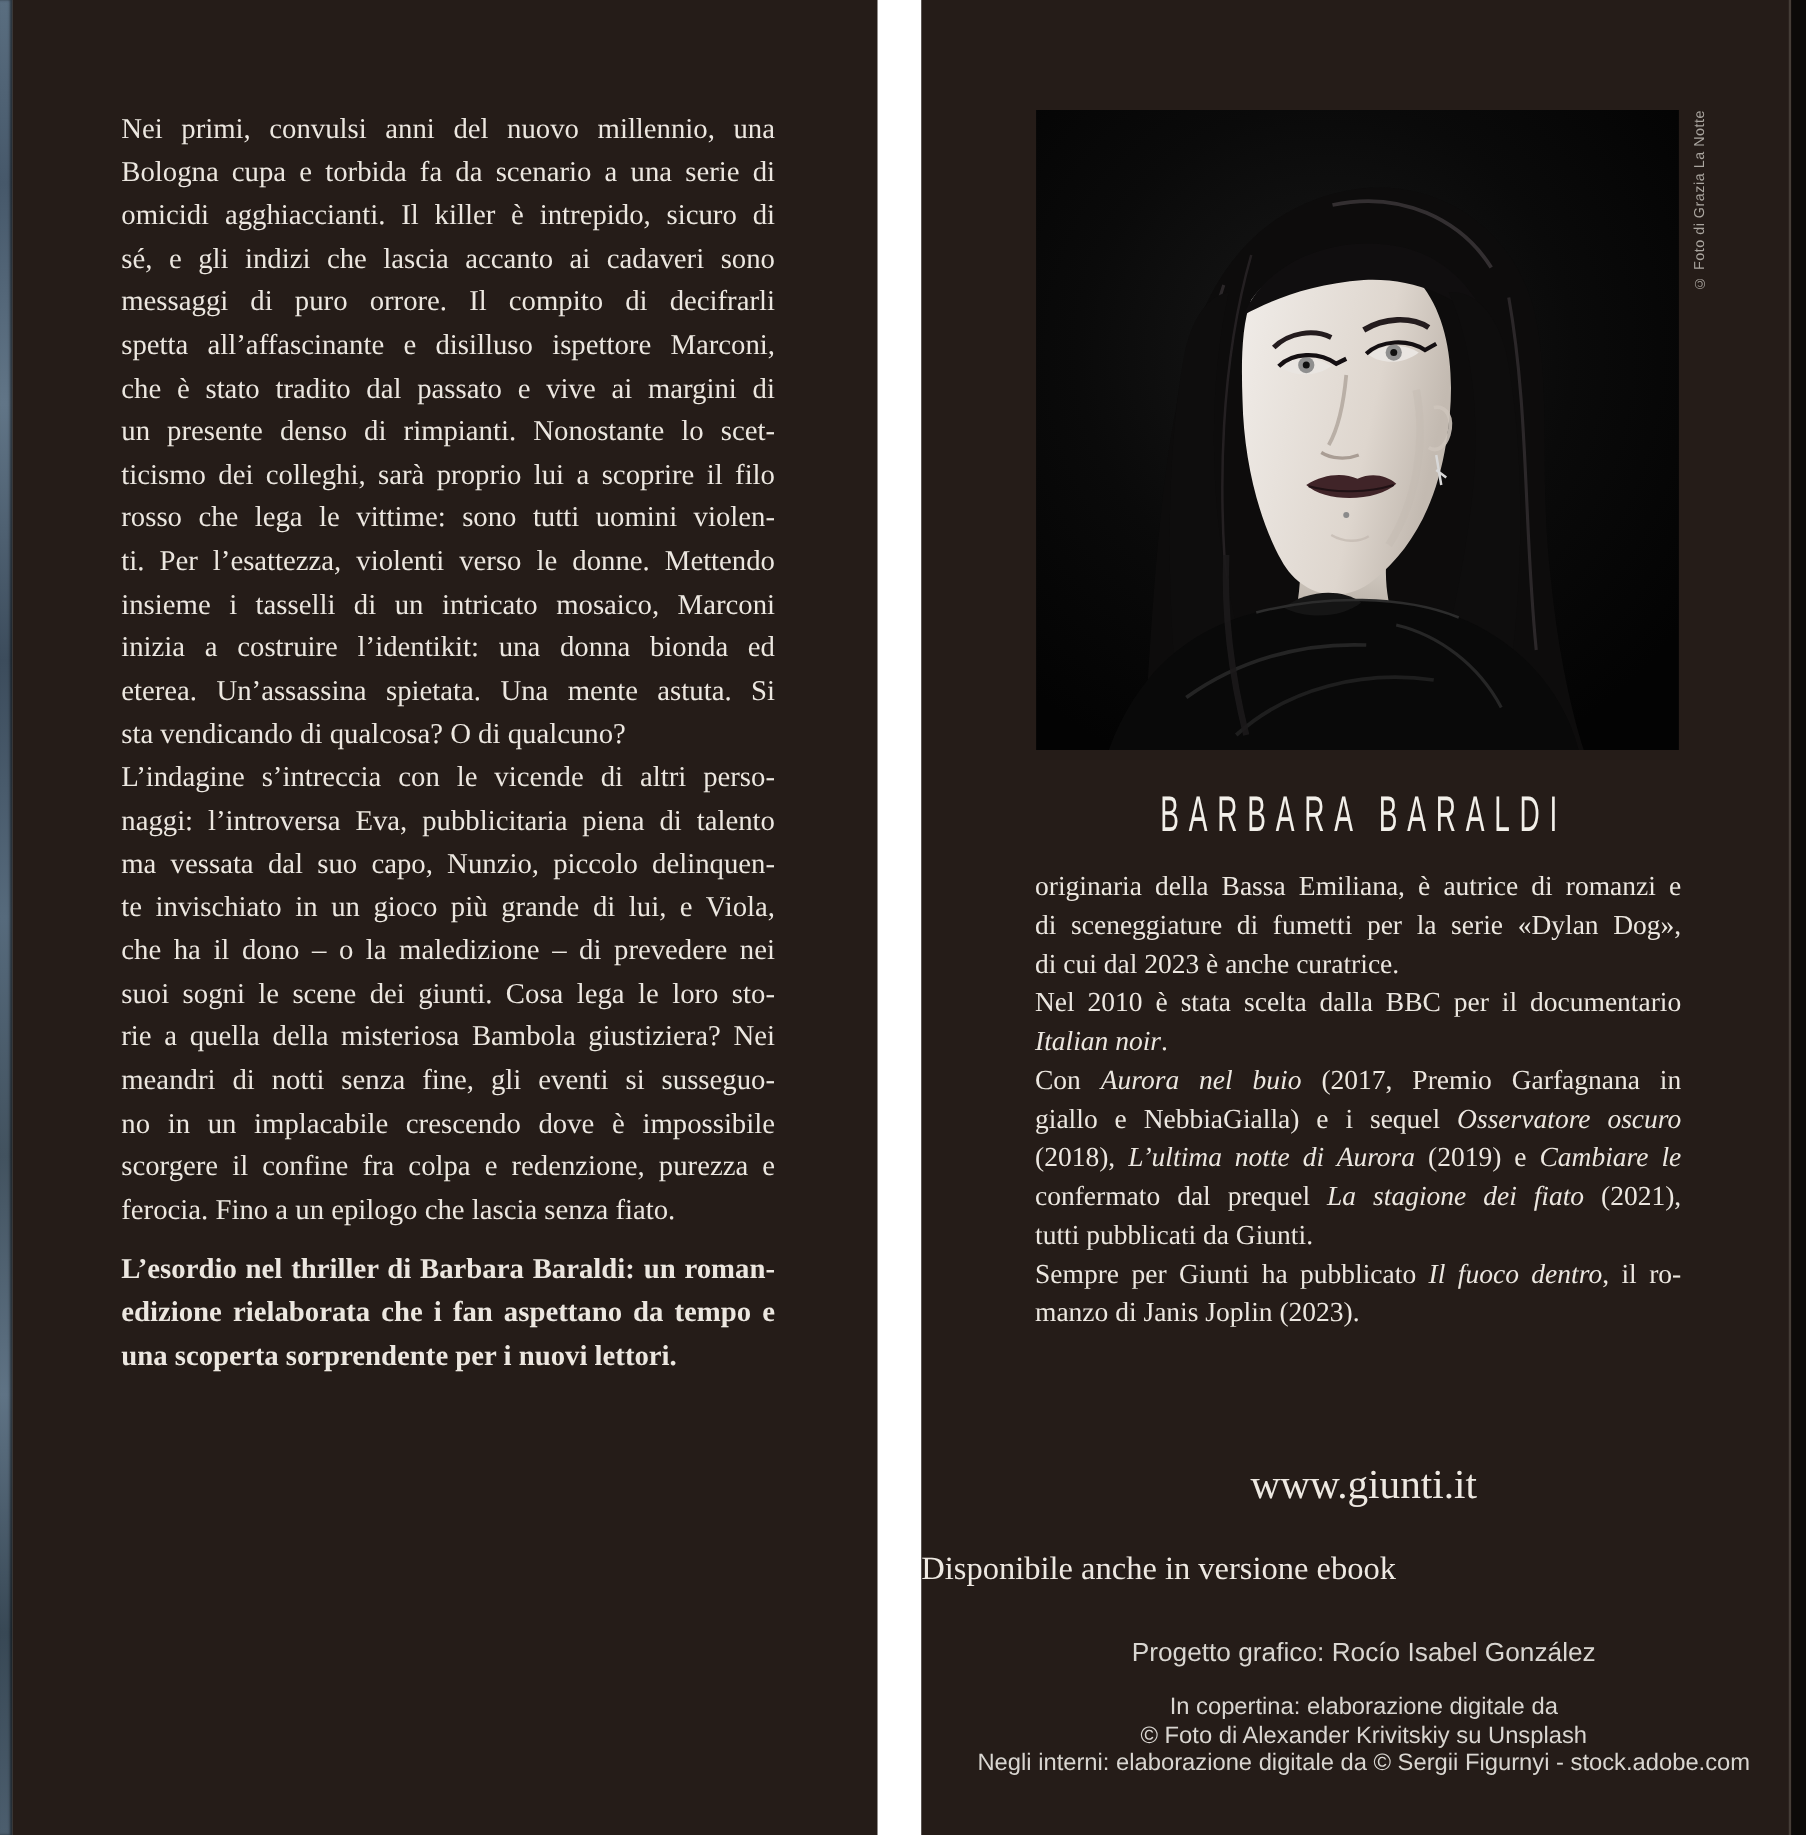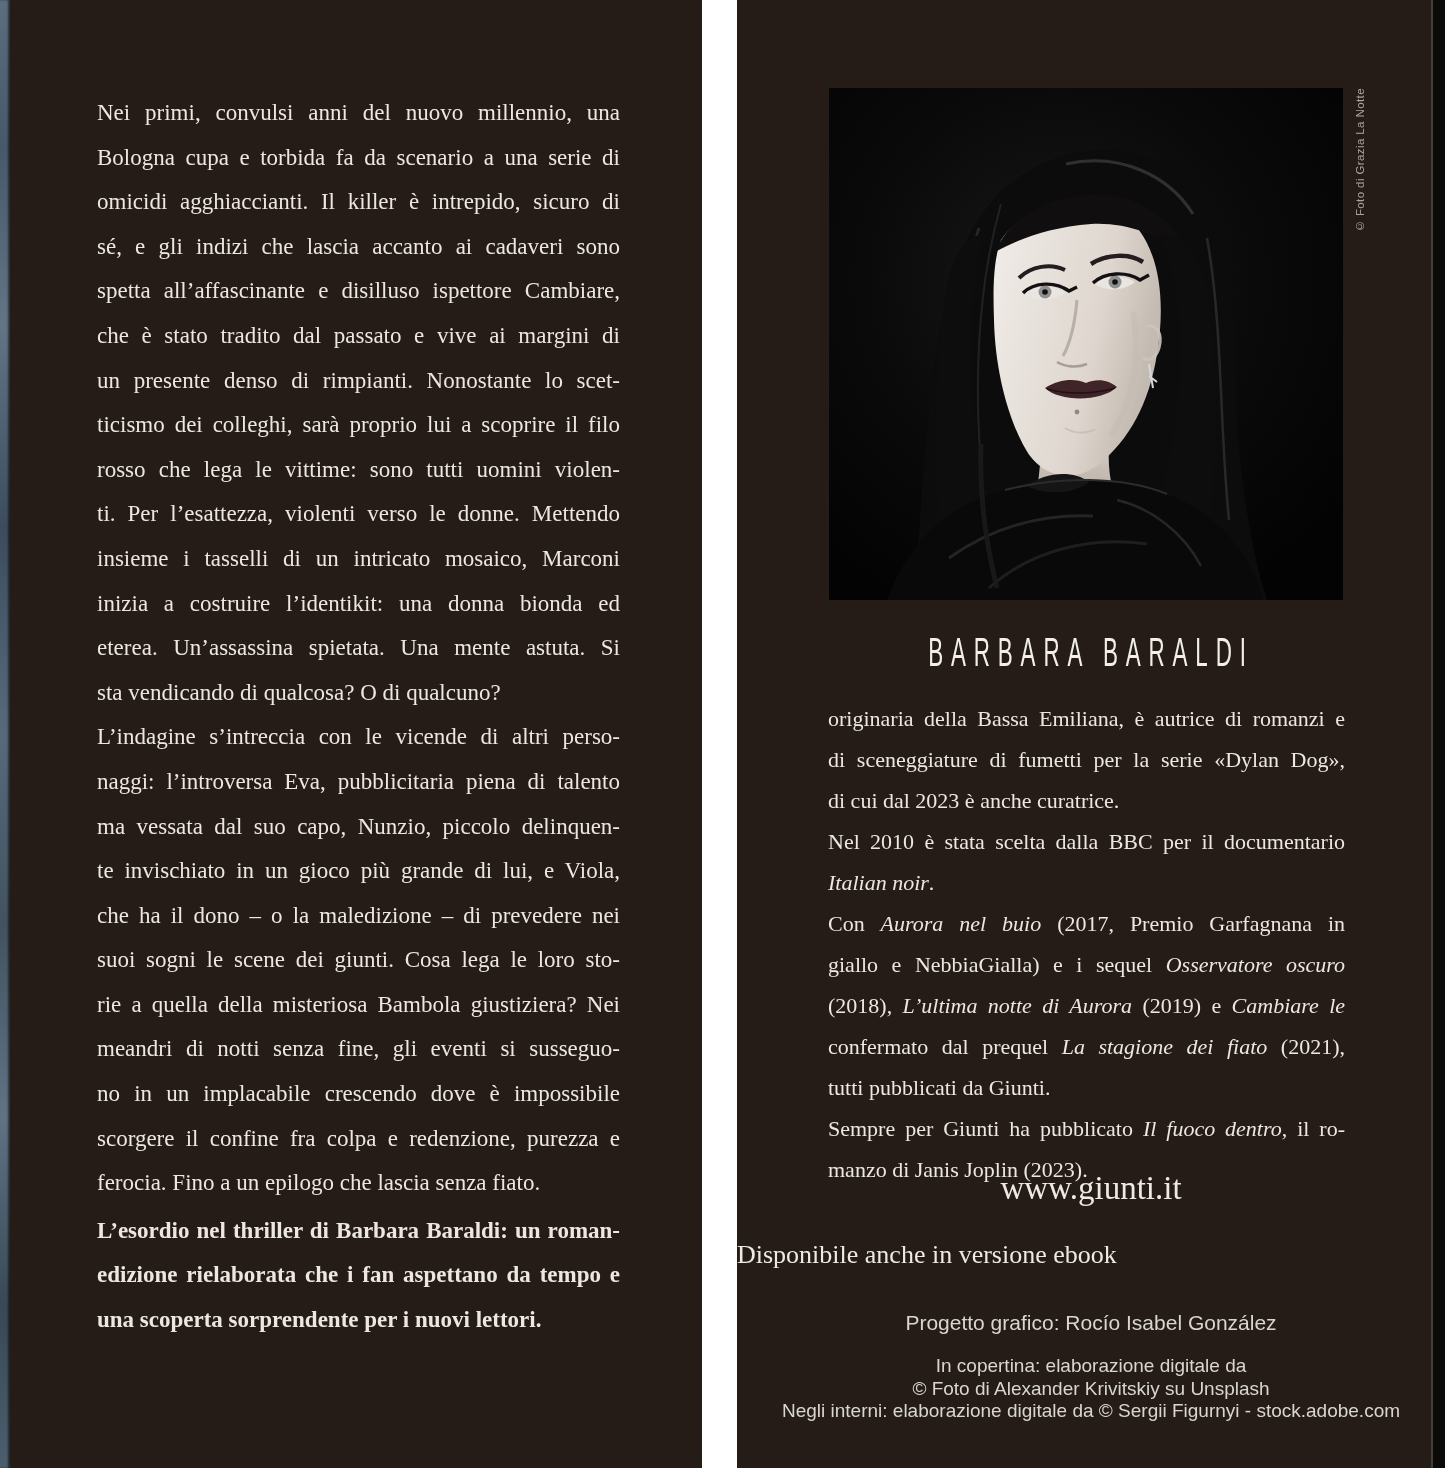--- a/index.html
+++ b/index.html
@@ -14,21 +14,21 @@
   .panel{position:absolute;top:0;height:1468px;background:#251c18;}
   .left-panel{left:10px;width:692px;}
   .right-panel{left:737px;width:708px;}
   .right-panel::before{content:"";position:absolute;right:12px;top:0;width:2px;height:100%;
     background:#6d665e;opacity:.45;}
   .right-panel::after{content:"";position:absolute;right:0;top:0;width:12px;height:100%;
     background:#0c0a09;}
   
   .synopsis{position:absolute;left:87px;top:86px;width:523px;color:#ece7e0;
     font-size:23px;line-height:34.6px;}
-  .para .line{text-align:justify;text-align-last:justify;margin-top:10px;}
+  .para .line{text-align:justify;text-align-last:justify;}
   .para .line:last-child{text-align-last:left;}
   .para.bold{margin-top:13px;}
   .para.bold .line{font-weight:700;}
   
   .photo{position:absolute;left:92px;top:88px;width:514px;height:512px;margin:0;
     background:#050505;}
   .photo svg{display:block;width:514px;height:512px;}
   .photo-credit{position:absolute;left:617px;top:88px;
     writing-mode:vertical-rl;transform:rotate(180deg);
     font-family:"Liberation Sans", sans-serif;font-size:11.5px;letter-spacing:.4px;
@@ -56,21 +56,22 @@
   <div class="spine"></div>
 
   <section class="panel left-panel">
     <div class="synopsis">
       <div class="para">
 
       <div class="line">Nei primi, convulsi anni del nuovo millennio, una</div>
           <div class="line">Bologna cupa e torbida fa da scenario a una serie di</div>
           <div class="line">omicidi agghiaccianti. Il killer è intrepido, sicuro di</div>
           <div class="line">sé, e gli indizi che lascia accanto ai cadaveri sono</div>
-          <div class="line">spetta all’affascinante e disilluso ispettore Cambiare,</div>
+          <div class="line">messaggi di puro orrore. Il compito di decifrarli</div>
+          <div class="line">spetta all’affascinante e disilluso ispettore Marconi,</div>
           <div class="line">che è stato tradito dal passato e vive ai margini di</div>
           <div class="line">un presente denso di rimpianti. Nonostante lo scet-</div>
           <div class="line">ticismo dei colleghi, sarà proprio lui a scoprire il filo</div>
           <div class="line">rosso che lega le vittime: sono tutti uomini violen-</div>
           <div class="line">ti. Per l’esattezza, violenti verso le donne. Mettendo</div>
           <div class="line">insieme i tasselli di un intricato mosaico, Marconi</div>
           <div class="line">inizia a costruire l’identikit: una donna bionda ed</div>
           <div class="line">eterea. Un’assassina spietata. Una mente astuta. Si</div>
           <div class="line">sta vendicando di qualcosa? O di qualcuno?</div>
         </div>

